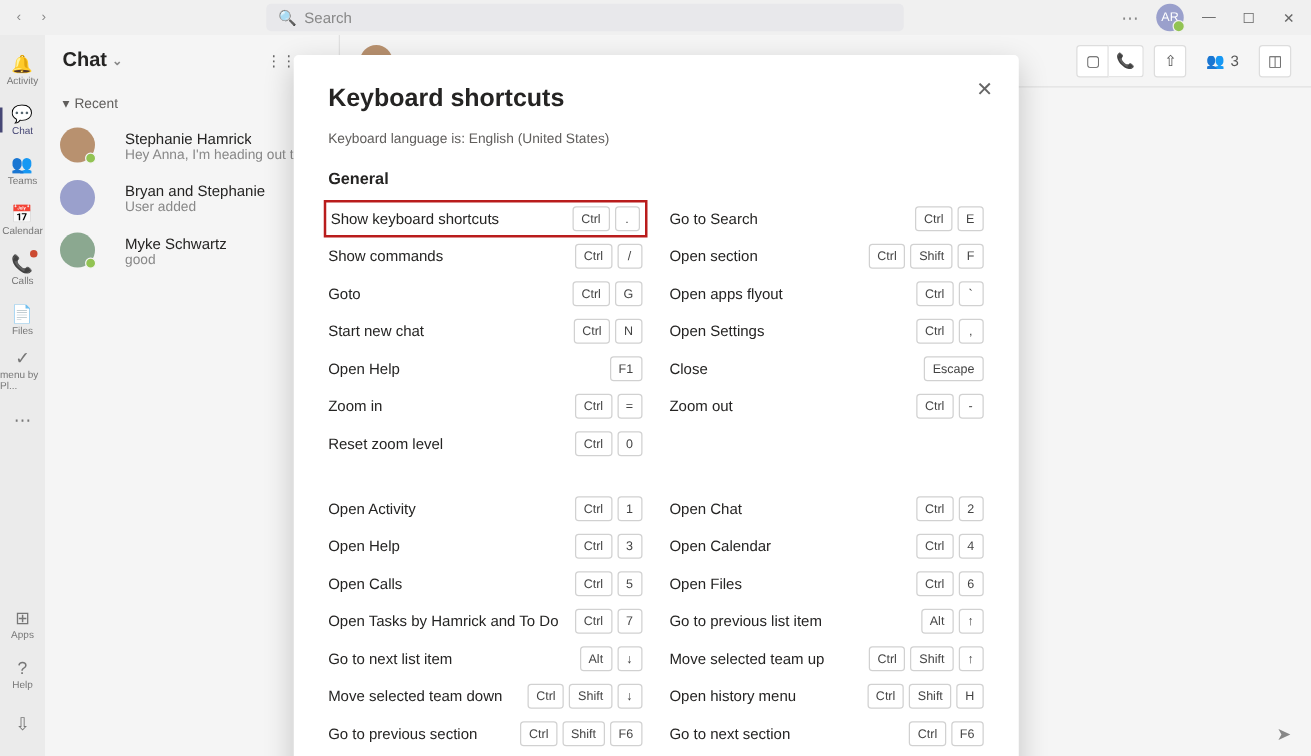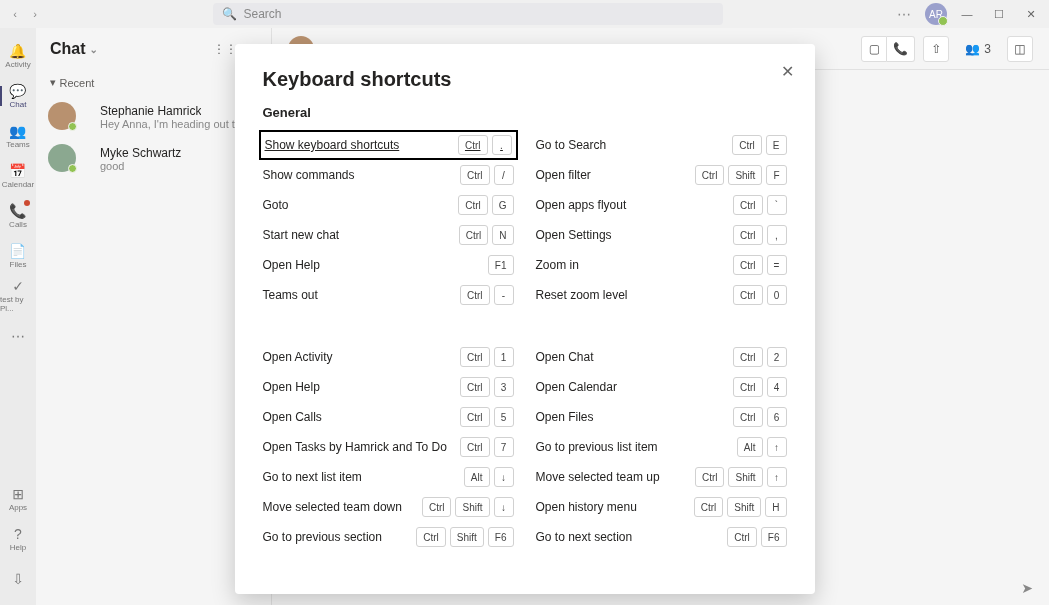--- a/index.html
+++ b/index.html
@@ -64,21 +64,21 @@
 
 
 .modal-overlay { position: fixed; inset: 0; display: flex; align-items: flex-start; justify-content: center; padding-top: 44px; }
 .modal { width: 580px; background: #fff; border-radius: 4px; box-shadow: 0 8px 24px rgba(0,0,0,0.2); padding: 24px 28px 20px; position: relative; }
 .modal-close { position: absolute; top: 18px; right: 20px; color: #666; font-size: 16px; cursor: pointer; }
 .modal h2 { font-size: 20px; font-weight: 700; color: #252423; margin-bottom: 14px; }
 .modal-sub { font-size: 11px; color: #605e5c; margin-bottom: 18px; }
 .modal-section { font-size: 13px; font-weight: 700; color: #252423; margin-bottom: 10px; margin-top: 6px; }
 .shortcut-grid { display: grid; grid-template-columns: 1fr 1fr; column-gap: 22px; row-gap: 0; margin-bottom: 22px; }
 .shortcut-row { display: flex; align-items: center; justify-content: space-between; padding: 5px 0; font-size: 12px; color: #252423; }
-.shortcut-row.highlighted { border: 2px solid #000000; padding: 3px 4px; margin: 0 -4px; text-decoration: underline; }
+.shortcut-row.highlighted { border: 2px solid #b91c1c; padding: 3px 4px; margin: 0 -4px; }
 .keys { display: flex; gap: 4px; }
 .key { min-width: 20px; height: 20px; padding: 0 6px; border: 1px solid #d1d1d1; border-radius: 3px; background: #fff; display: flex; align-items: center; justify-content: center; font-size: 10px; color: #444; }
 </style>
 </head>
 <body>
 
 <div class="titlebar">
   <div class="titlebar-nav">
     <div class="titlebar-nav-btn">‹</div>
     <div class="titlebar-nav-btn">›</div>
@@ -121,21 +121,21 @@
         <span class="rail-badge"></span>
         <span class="rail-icon">📞</span>
         <span>Calls</span>
       </div>
     <div class="rail-item">
         <span class="rail-icon">📄</span>
         <span>Files</span>
       </div>
     <div class="rail-item">
         <span class="rail-icon">✓</span>
-        <span>test by Pl...</span>
+        <span>menu by Pl...</span>
       </div>
     <div class="rail-item">
         <span class="rail-icon">⋯</span>
       </div>
     <div class="rail-spacer"></div>
     <div class="rail-bottom">
       <div class="rail-item">
           <span class="rail-icon">⊞</span>
           <span>Apps</span>
         </div>
@@ -171,20 +171,30 @@
           </div>
     <div class="chat-info">
       <div class="chat-row1">
         <div class="chat-name">Stephanie Hamrick</div>
         <div class="chat-time">1:</div>
       </div>
       <div class="chat-preview">Hey Anna, I'm heading out to get a COVID test.</div>
     </div>
         </div>
         <div class="chat-item">
+    <div class="chat-avatar bs"></div>
+    <div class="chat-info">
+      <div class="chat-row1">
+        <div class="chat-name">Bryan and Stephanie</div>
+        <div class="chat-time"></div>
+      </div>
+      <div class="chat-preview">User added</div>
+    </div>
+        </div>
+        <div class="chat-item">
     <div class="chat-avatar ms">
             <span class="chat-status"></span>
           </div>
     <div class="chat-info">
       <div class="chat-row1">
         <div class="chat-name">Myke Schwartz</div>
         <div class="chat-time"></div>
       </div>
       <div class="chat-preview">good</div>
     </div>
@@ -211,20 +221,21 @@
     <div class="composer-area">
       <span class="send-btn">➤</span>
     </div>
   </div>
 </div>
 
 <div class="modal-overlay">
   <div class="modal">
     <div class="modal-close">✕</div>
     <h2>Keyboard shortcuts</h2>
+    <div class="modal-sub">Keyboard language is: English (United States)</div>
     <div id="modal-sections">
         <div class="modal-section">General</div>
         <div class="shortcut-grid">
           <div class="shortcut-row highlighted">
             <span>Show keyboard shortcuts</span>
             <div class="keys">
               <span class="key">Ctrl</span>
               <span class="key">.</span>
             </div>
           </div>
@@ -236,21 +247,21 @@
             </div>
           </div>
           <div class="shortcut-row">
             <span>Show commands</span>
             <div class="keys">
               <span class="key">Ctrl</span>
               <span class="key">/</span>
             </div>
           </div>
           <div class="shortcut-row">
-            <span>Open filter</span>
+            <span>Open section</span>
             <div class="keys">
               <span class="key">Ctrl</span>
               <span class="key">Shift</span>
               <span class="key">F</span>
             </div>
           </div>
           <div class="shortcut-row">
             <span>Goto</span>
             <div class="keys">
               <span class="key">Ctrl</span>
@@ -278,28 +289,34 @@
               <span class="key">,</span>
             </div>
           </div>
           <div class="shortcut-row">
             <span>Open Help</span>
             <div class="keys">
               <span class="key">F1</span>
             </div>
           </div>
           <div class="shortcut-row">
+            <span>Close</span>
+            <div class="keys">
+              <span class="key">Escape</span>
+            </div>
+          </div>
+          <div class="shortcut-row">
             <span>Zoom in</span>
             <div class="keys">
               <span class="key">Ctrl</span>
               <span class="key">=</span>
             </div>
           </div>
           <div class="shortcut-row">
-            <span>Teams out</span>
+            <span>Zoom out</span>
             <div class="keys">
               <span class="key">Ctrl</span>
               <span class="key">-</span>
             </div>
           </div>
           <div class="shortcut-row">
             <span>Reset zoom level</span>
             <div class="keys">
               <span class="key">Ctrl</span>
               <span class="key">0</span>

